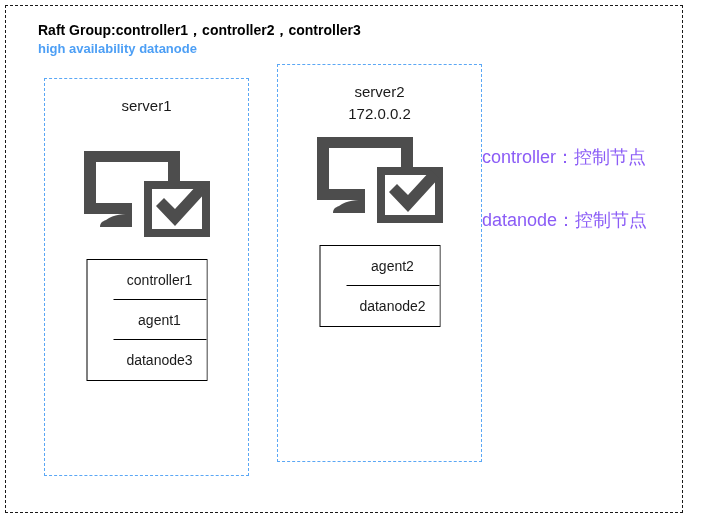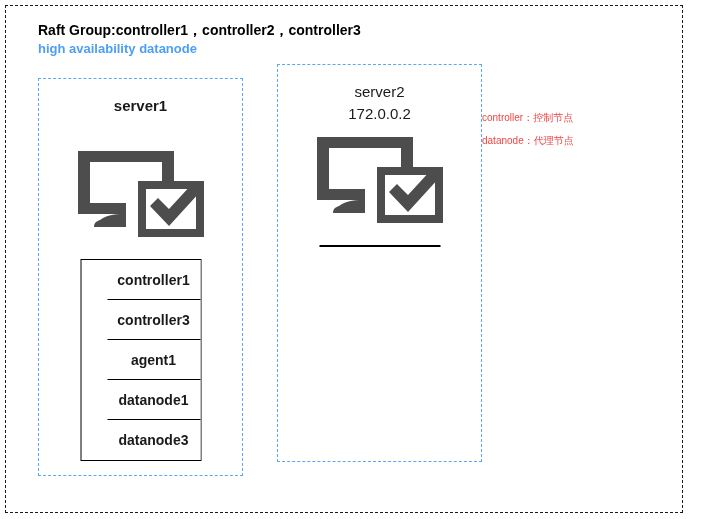--- a/index.html
+++ b/index.html
@@ -55,25 +55,24 @@
   }
 
   
   .server-panel {
     position: absolute;
     border: 1px dashed #5aa7f5;
     box-sizing: border-box;
     background: transparent;
   }
   #panel-server1 {
-    left: 38px;
+    left: 44px;
     top: 78px;
     width: 205px;
     height: 398px;
-    font-weight: bold;
   }
   #panel-server2 {
     left: 277px;
     top: 64px;
     width: 205px;
     height: 398px;
   }
 
   .server-name,
   .server-ip {
@@ -126,24 +125,25 @@
   }
 
   
   .legend {
     position: absolute;
     left: 482px;
     top: 106px;
     width: 195px;
   }
   .legend-line {
-    font-size: 10px;
+    font-size: 18px;
     line-height: 23px;
-    color: #ef4444;
-    white-space: nowrap;
+    color: #8b5cf6;
+    white-space: nowrap;
+    margin-top: 40px;
   }
 </style>
 </head>
 <body>
 
 <div id="canvas">
 
   <div class="outer-frame"></div>
 
   <div class="raft-title">Raft Group:controller1，controller2，controller3</div>
@@ -166,23 +166,21 @@
                  M68,38 L68,78 L118,78 L118,38 Z" fill="#4d4d4d" fill-rule="evenodd"></path>
 
         <path d="M56,26 L60,26 L60,86 L56,86 Z" fill="#ffffff"></path>
 
         <path d="M72,55 L80,47 L91,58 L114,33 L122,41 L91,75 Z" fill="#4d4d4d"></path>
       </svg>
     </div>
 
     <div class="node-stack">
       <div class="node-box">controller1</div>
-      <div class="node-box">controller3</div>
       <div class="node-box">agent1</div>
-      <div class="node-box">datanode1</div>
       <div class="node-box">datanode3</div>
     </div>
   </div>
 
   <div class="server-panel" id="panel-server2">
 
     <div class="server-name">server2</div>
 
     <div class="server-ip">172.0.0.2</div>
 
@@ -191,21 +189,23 @@
         <path d="M0,0 L96,0 L96,34 L84,34 L84,11 L12,11 L12,52 L48,52 L48,63 L0,63 Z" fill="#4d4d4d"></path>
         <path d="M22,69 C30,63 40,63 48,63 L48,76 L16,76 C16,72 18,70.5 22,69 Z" fill="#4d4d4d"></path>
         <path d="M60,30 L126,30 L126,86 L60,86 Z
                  M68,38 L68,78 L118,78 L118,38 Z" fill="#4d4d4d" fill-rule="evenodd"></path>
         <path d="M56,26 L60,26 L60,86 L56,86 Z" fill="#ffffff"></path>
         <path d="M72,55 L80,47 L91,58 L114,33 L122,41 L91,75 Z" fill="#4d4d4d"></path>
       </svg>
     </div>
 
     <div class="node-stack">
+      <div class="node-box">agent2</div>
+      <div class="node-box">datanode2</div>
     </div>
   </div>
 
   <div class="legend">
     <div class="legend-line">controller：控制节点</div>
-    <div class="legend-line">datanode：代理节点</div>
+    <div class="legend-line">datanode：控制节点</div>
   </div>
 
 </div>
 
 </body></html>

